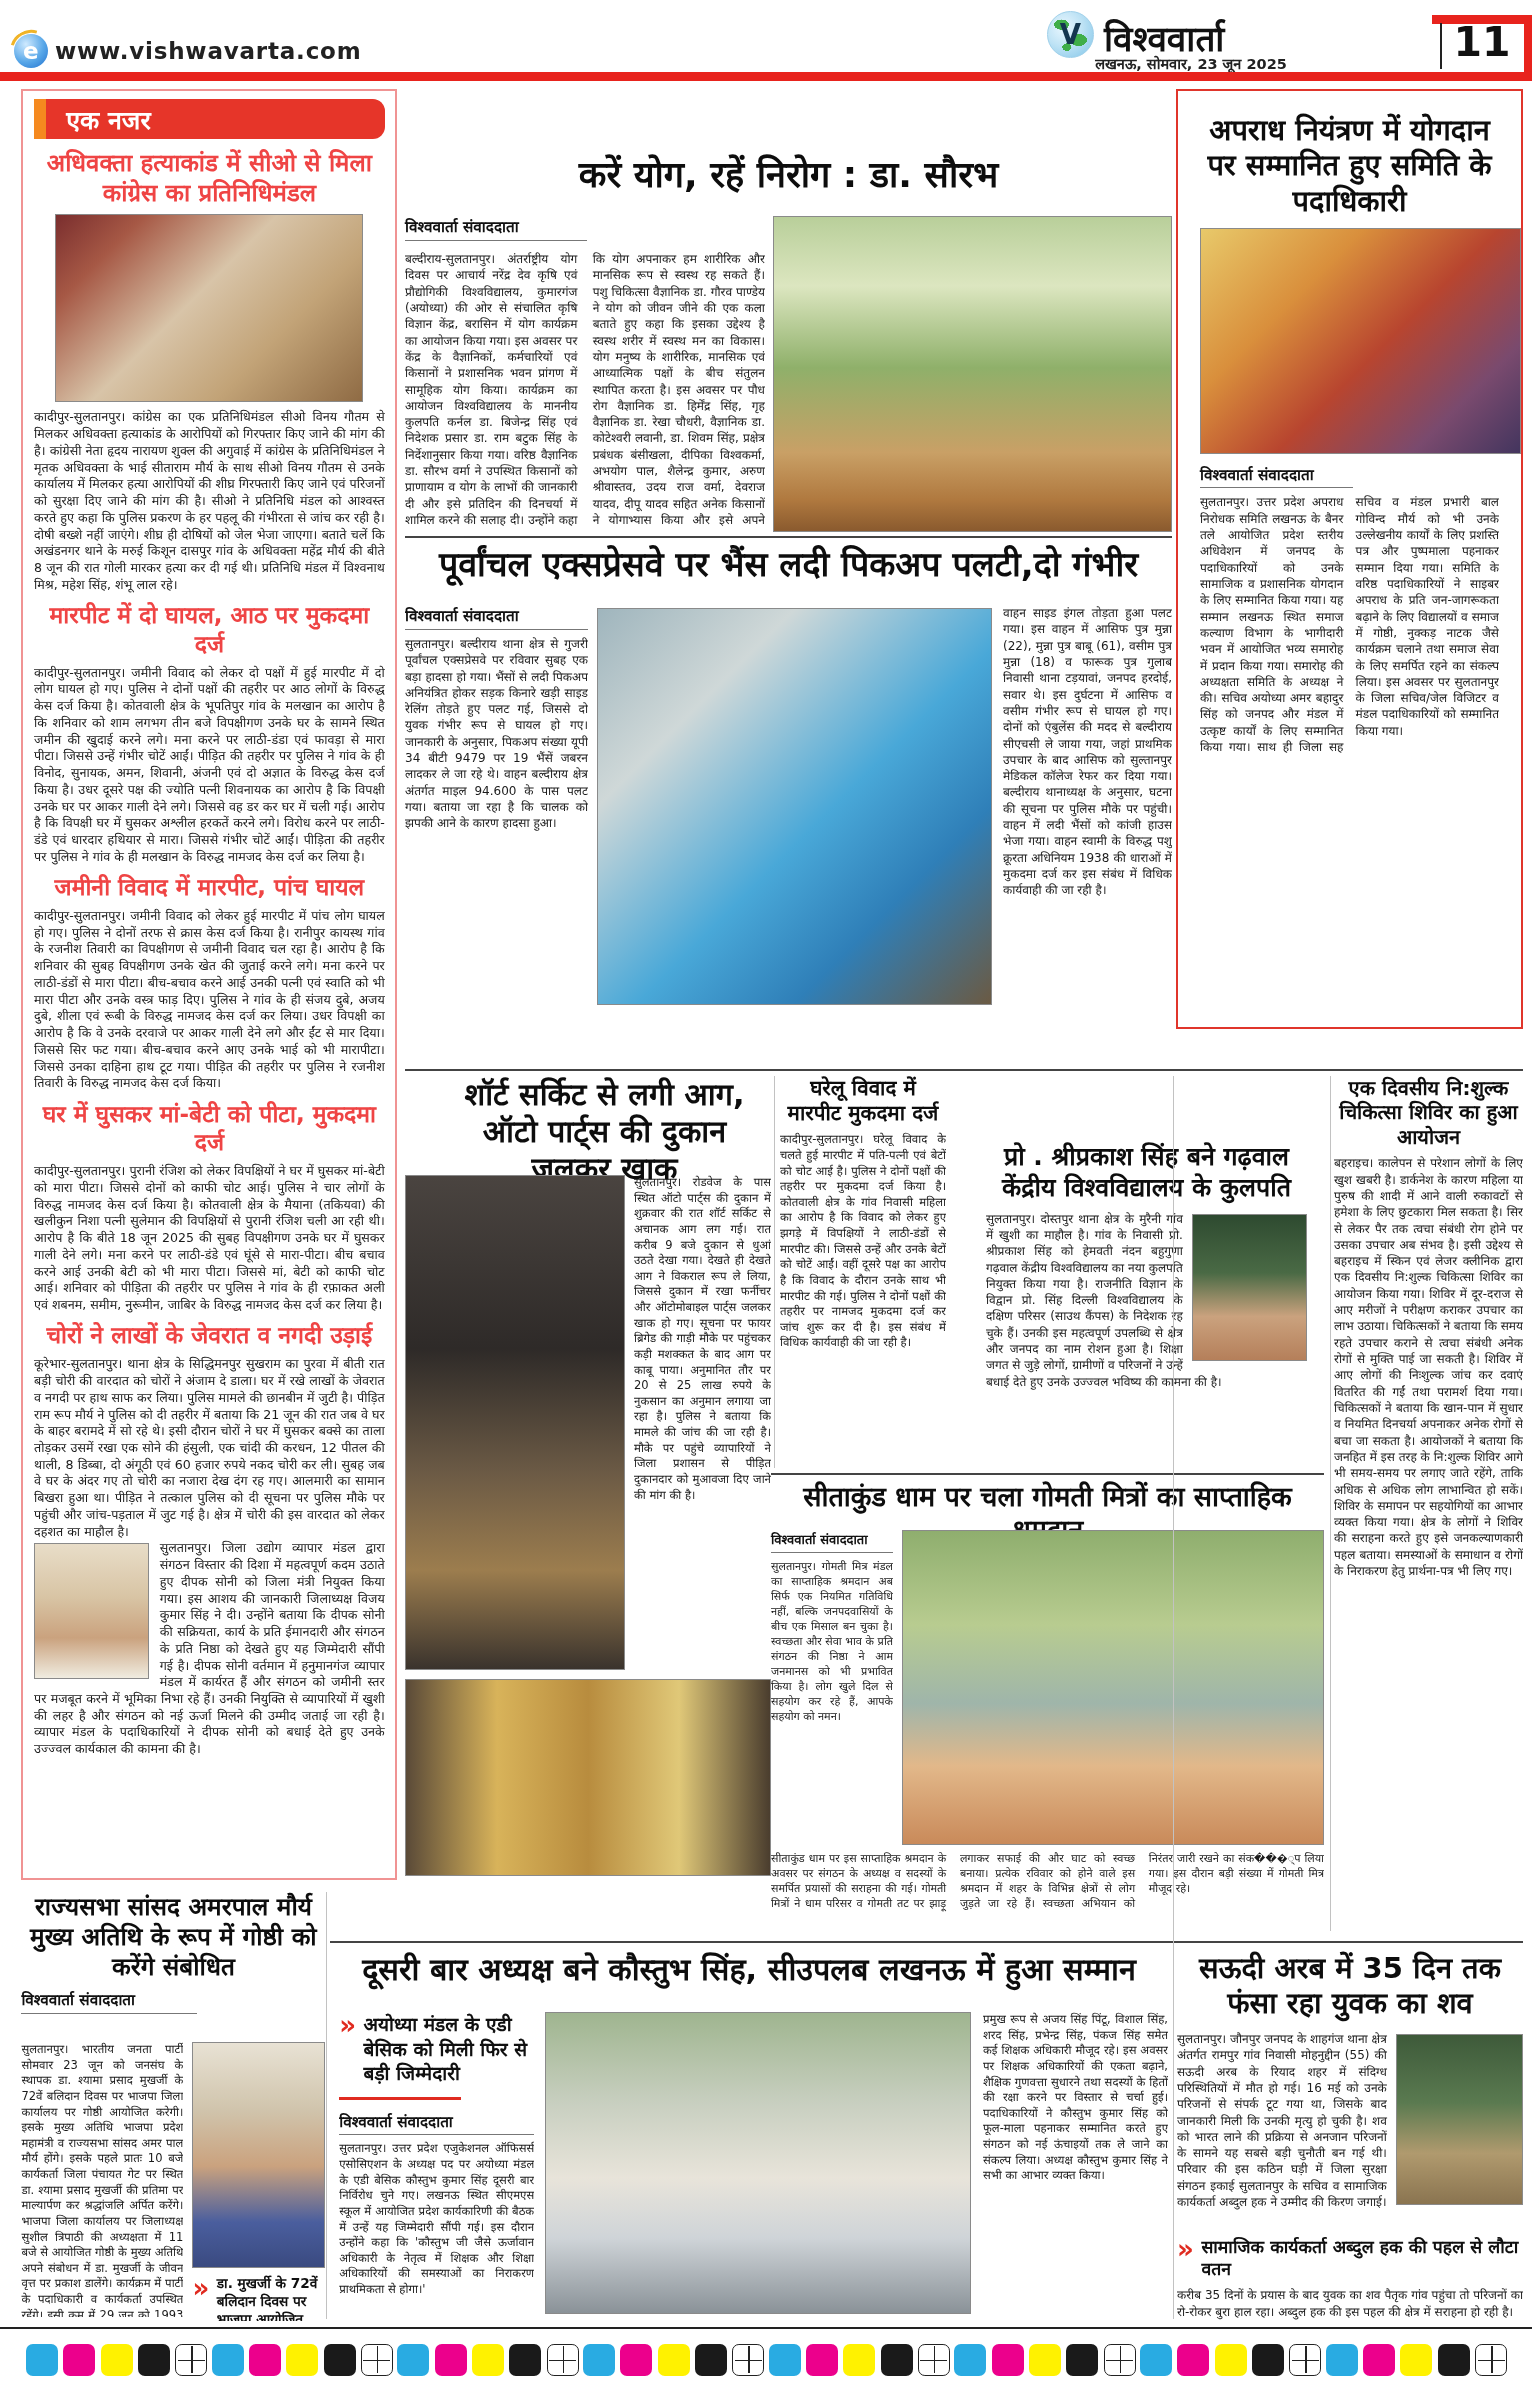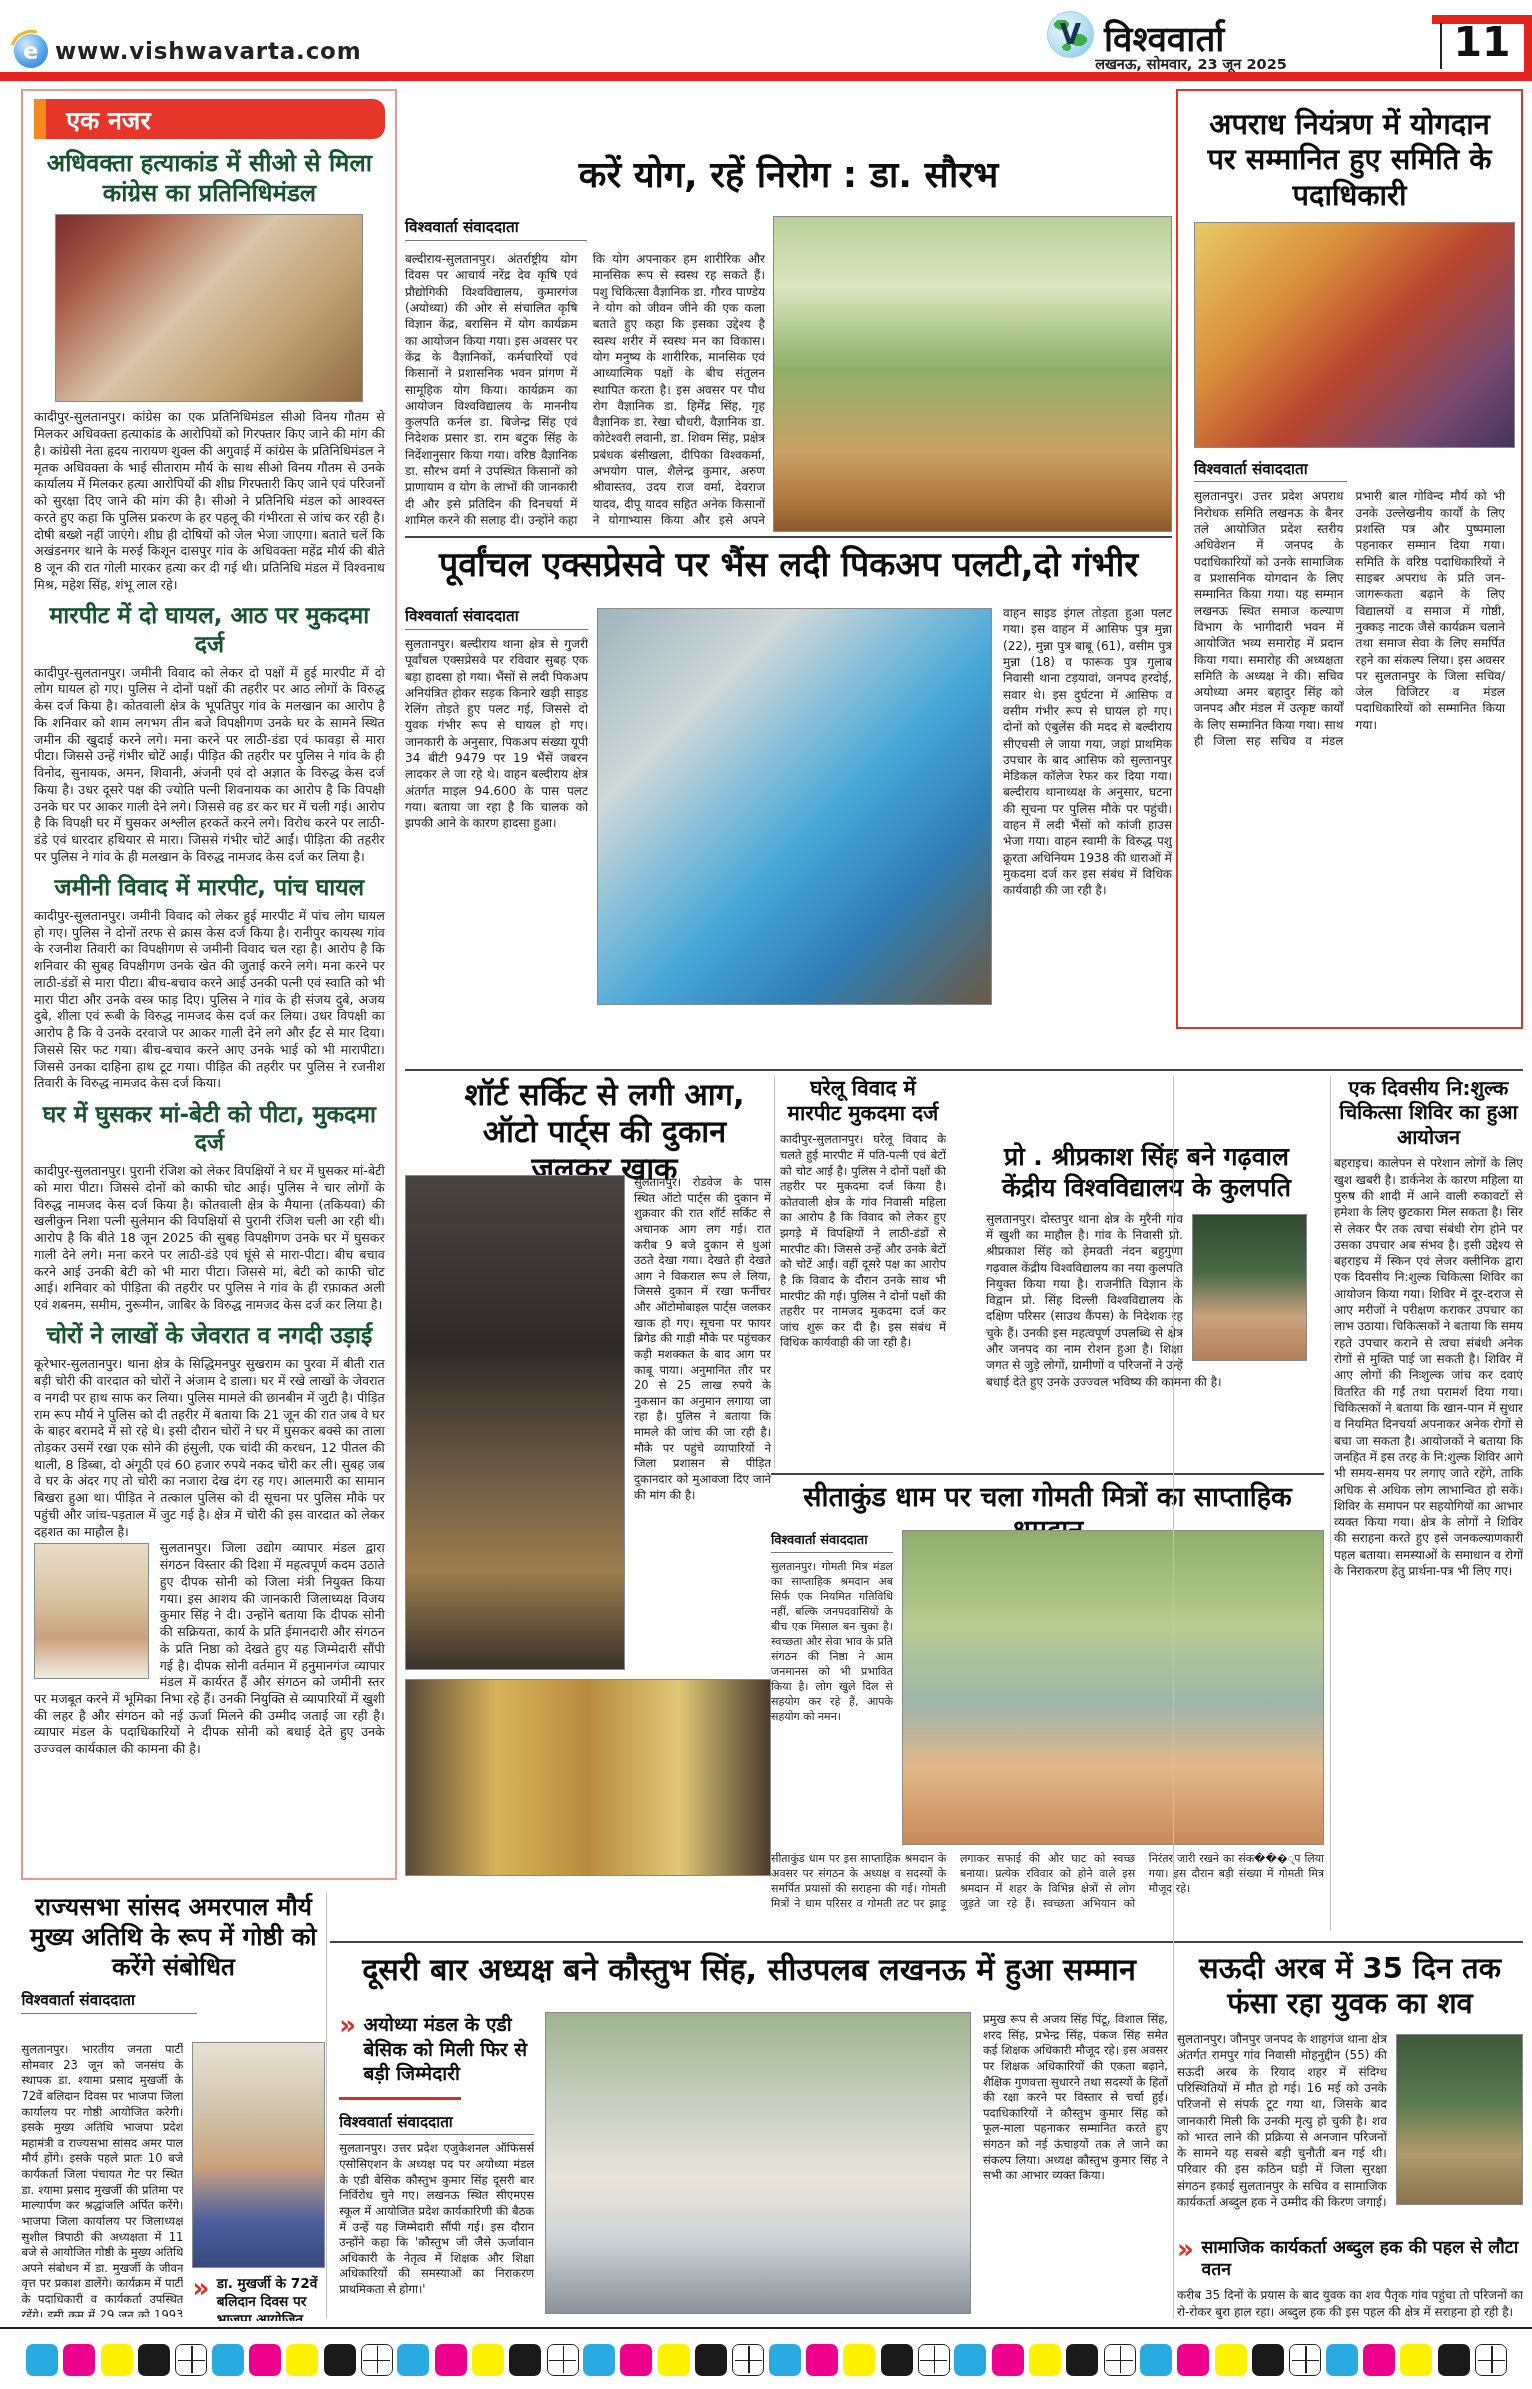--- a/index.html
+++ b/index.html
@@ -43,21 +43,21 @@
   .chev { color:#e02b20; font-weight:bold; font-size:26px; line-height:1; }
   .subhead-txt { font-weight:bold; font-size:19px; line-height:1.3; color:#101010; }
   .vr { position:absolute; width:0.8px; background:#c2c2c2; }
   .hr2 { position:absolute; height:1.5px; background:#444; }
   
   .eknajar-box { border: 2.3px solid #f09393; padding: 7.6px 10.7px; overflow: hidden; }
   .banner { display:flex; height: 40px; margin-bottom: 9.2px; }
   .banner .or { width: 12.2px; background:#f5891f; }
   .banner .rd { flex:1; background:#e63529; border-radius: 0 12.2px 12.2px 0;
     color:#fff; font-size:25px; font-weight:bold; display:flex; align-items:center; padding-left:20px; }
-  .lh { font-size: 23px; font-weight: bold; text-align:center; line-height:1.25; margin: 7.6px 0 6.1px; color:#14532d;}
+  .lh { font-size: 23px; font-weight: bold; text-align:center; line-height:1.25; margin: 7.6px 0 6.1px; color:#ef4444;}
   .lbody { font-size: 12.6px; line-height: 1.33; text-align: justify; color:#1b1b1b; }
   
   .ph-cong   { background: linear-gradient(135deg, #7a2e2e 0%, #a65845 18%, #d8c4a8 45%, #c2a377 70%, #8f6b44 100%); }
   .ph-yoga   { background: linear-gradient(180deg, #b9cf9a 0%, #dce6c0 22%, #8fb06a 48%, #c9a066 75%, #b0793f 90%, #8a5a2e 100%); }
   .ph-samiti { background: linear-gradient(135deg, #e8c96a 0%, #d98f3c 30%, #b8452f 55%, #7a4a6e 80%, #43355e 100%); }
   .ph-truck  { background: linear-gradient(135deg, #9fb5bd 0%, #cfd8d8 25%, #49a8d8 55%, #2f7fb8 75%, #6b5a43 100%); }
   .ph-fire   { background: linear-gradient(180deg, #4a4440 0%, #2e2a28 35%, #6b5a45 60%, #9c7d4e 80%, #3a332d 100%); }
   .ph-goods  { background: linear-gradient(90deg, #5a4a38 0%, #d8b35a 25%, #b88c3e 50%, #e0c878 75%, #4a3d2e 100%); }
   .ph-prof   { background: linear-gradient(180deg, #2e4a30 0%, #4a6a45 40%, #caa27e 70%, #b57f5a 100%); }
   .ph-river  { background: linear-gradient(180deg, #8fae6e 0%, #b8cc90 30%, #9fb5aa 55%, #e2b88a 75%, #c98a5a 100%); }
@@ -141,21 +141,21 @@
   <div class="abs" style="left:405px; top:544px; width:767px; height:522px;">
     <div class="hl" style="font-size:34px;">पूर्वांचल एक्सप्रेसवे पर भैंस लदी पिकअप पलटी,दो गंभीर</div>
     <div class="abs" style="left:0; top:61px; width:183px; height:455px; overflow:hidden;">
       <div class="byline">विश्ववार्ता संवाददाता</div>
       <div class="body-txt" style="font-size:12px;">सुलतानपुर। बल्दीराय थाना क्षेत्र से गुजरी पूर्वांचल एक्सप्रेसवे पर रविवार सुबह एक बड़ा हादसा हो गया। भैंसों से लदी पिकअप अनियंत्रित होकर सड़क किनारे खड़ी साइड रेलिंग तोड़ते हुए पलट गई, जिससे दो युवक गंभीर रूप से घायल हो गए। जानकारी के अनुसार, पिकअप संख्या यूपी 34 बीटी 9479 पर 19 भैंसें जबरन लादकर ले जा रहे थे। वाहन बल्दीराय क्षेत्र अंतर्गत माइल 94.600 के पास पलट गया। बताया जा रहा है कि चालक को झपकी आने के कारण हादसा हुआ।</div>
     </div>
     <div class="abs photo ph-truck" style="left:192px; top:64px; width:395px; height:397px;"></div>
     <div class="abs body-txt" style="left:598px; top:61px; width:169px; height:455px; font-size:12px;">वाहन साइड इंगल तोड़ता हुआ पलट गया। इस वाहन में आसिफ पुत्र मुन्ना (22), मुन्ना पुत्र बाबू (61), वसीम पुत्र मुन्ना (18) व फारूक पुत्र गुलाब निवासी थाना टड़यावां, जनपद हरदोई, सवार थे। इस दुर्घटना में आसिफ व वसीम गंभीर रूप से घायल हो गए। दोनों को एंबुलेंस की मदद से बल्दीराय सीएचसी ले जाया गया, जहां प्राथमिक उपचार के बाद आसिफ को सुल्तानपुर मेडिकल कॉलेज रेफर कर दिया गया। बल्दीराय थानाध्यक्ष के अनुसार, घटना की सूचना पर पुलिस मौके पर पहुंची। वाहन में लदी भैंसों को कांजी हाउस भेजा गया। वाहन स्वामी के विरुद्ध पशु क्रूरता अधिनियम 1938 की धाराओं में मुकदमा दर्ज कर इस संबंध में विधिक कार्यवाही की जा रही है।</div>
   </div>
 
-  <div class="abs" style="left:1176px; top:89px; width:347px; height:940px; border:2.3px solid #e0352b; padding:16px; overflow:hidden;">
+  <div class="abs" style="left:1176px; top:89px; width:347px; height:940px; border:2.3px solid #e0352b; padding:22px; overflow:hidden;">
     <div class="hl" style="font-size:29px;">अपराध नियंत्रण में योगदान पर सम्मानित हुए समिति के पदाधिकारी</div>
     <div class="photo ph-samiti" style="width:321px; height:226px; margin:9.2px 0;"></div>
     <div class="byline" style="width:153px;">विश्ववार्ता संवाददाता</div>
     <div class="body-txt" style="font-size:12px; column-count:2; column-gap:12.2px; height:504px;">सुलतानपुर। उत्तर प्रदेश अपराध निरोधक समिति लखनऊ के बैनर तले आयोजित प्रदेश स्तरीय अधिवेशन में जनपद के पदाधिकारियों को उनके सामाजिक व प्रशासनिक योगदान के लिए सम्मानित किया गया। यह सम्मान लखनऊ स्थित समाज कल्याण विभाग के भागीदारी भवन में आयोजित भव्य समारोह में प्रदान किया गया। समारोह की अध्यक्षता समिति के अध्यक्ष ने की। सचिव अयोध्या अमर बहादुर सिंह को जनपद और मंडल में उत्कृष्ट कार्यों के लिए सम्मानित किया गया। साथ ही जिला सह सचिव व मंडल प्रभारी बाल गोविन्द मौर्य को भी उनके उल्लेखनीय कार्यों के लिए प्रशस्ति पत्र और पुष्पमाला पहनाकर सम्मान दिया गया। समिति के वरिष्ठ पदाधिकारियों ने साइबर अपराध के प्रति जन-जागरूकता बढ़ाने के लिए विद्यालयों व समाज में गोष्ठी, नुक्कड़ नाटक जैसे कार्यक्रम चलाने तथा समाज सेवा के लिए समर्पित रहने का संकल्प लिया। इस अवसर पर सुलतानपुर के जिला सचिव/जेल विजिटर व मंडल पदाधिकारियों को सम्मानित किया गया।</div>
   </div>
 
   <div class="hr2" style="left:405px; top:1069px; width:1118px;"></div>
 
   <div class="abs" style="left:405px; top:1076px; width:366px; height:802px;padding-left:33px;">
     <div class="hl" style="font-size:30.5px;">शॉर्ट सर्किट से लगी आग, ऑटो पार्ट्स की दुकान जलकर खाक</div>

